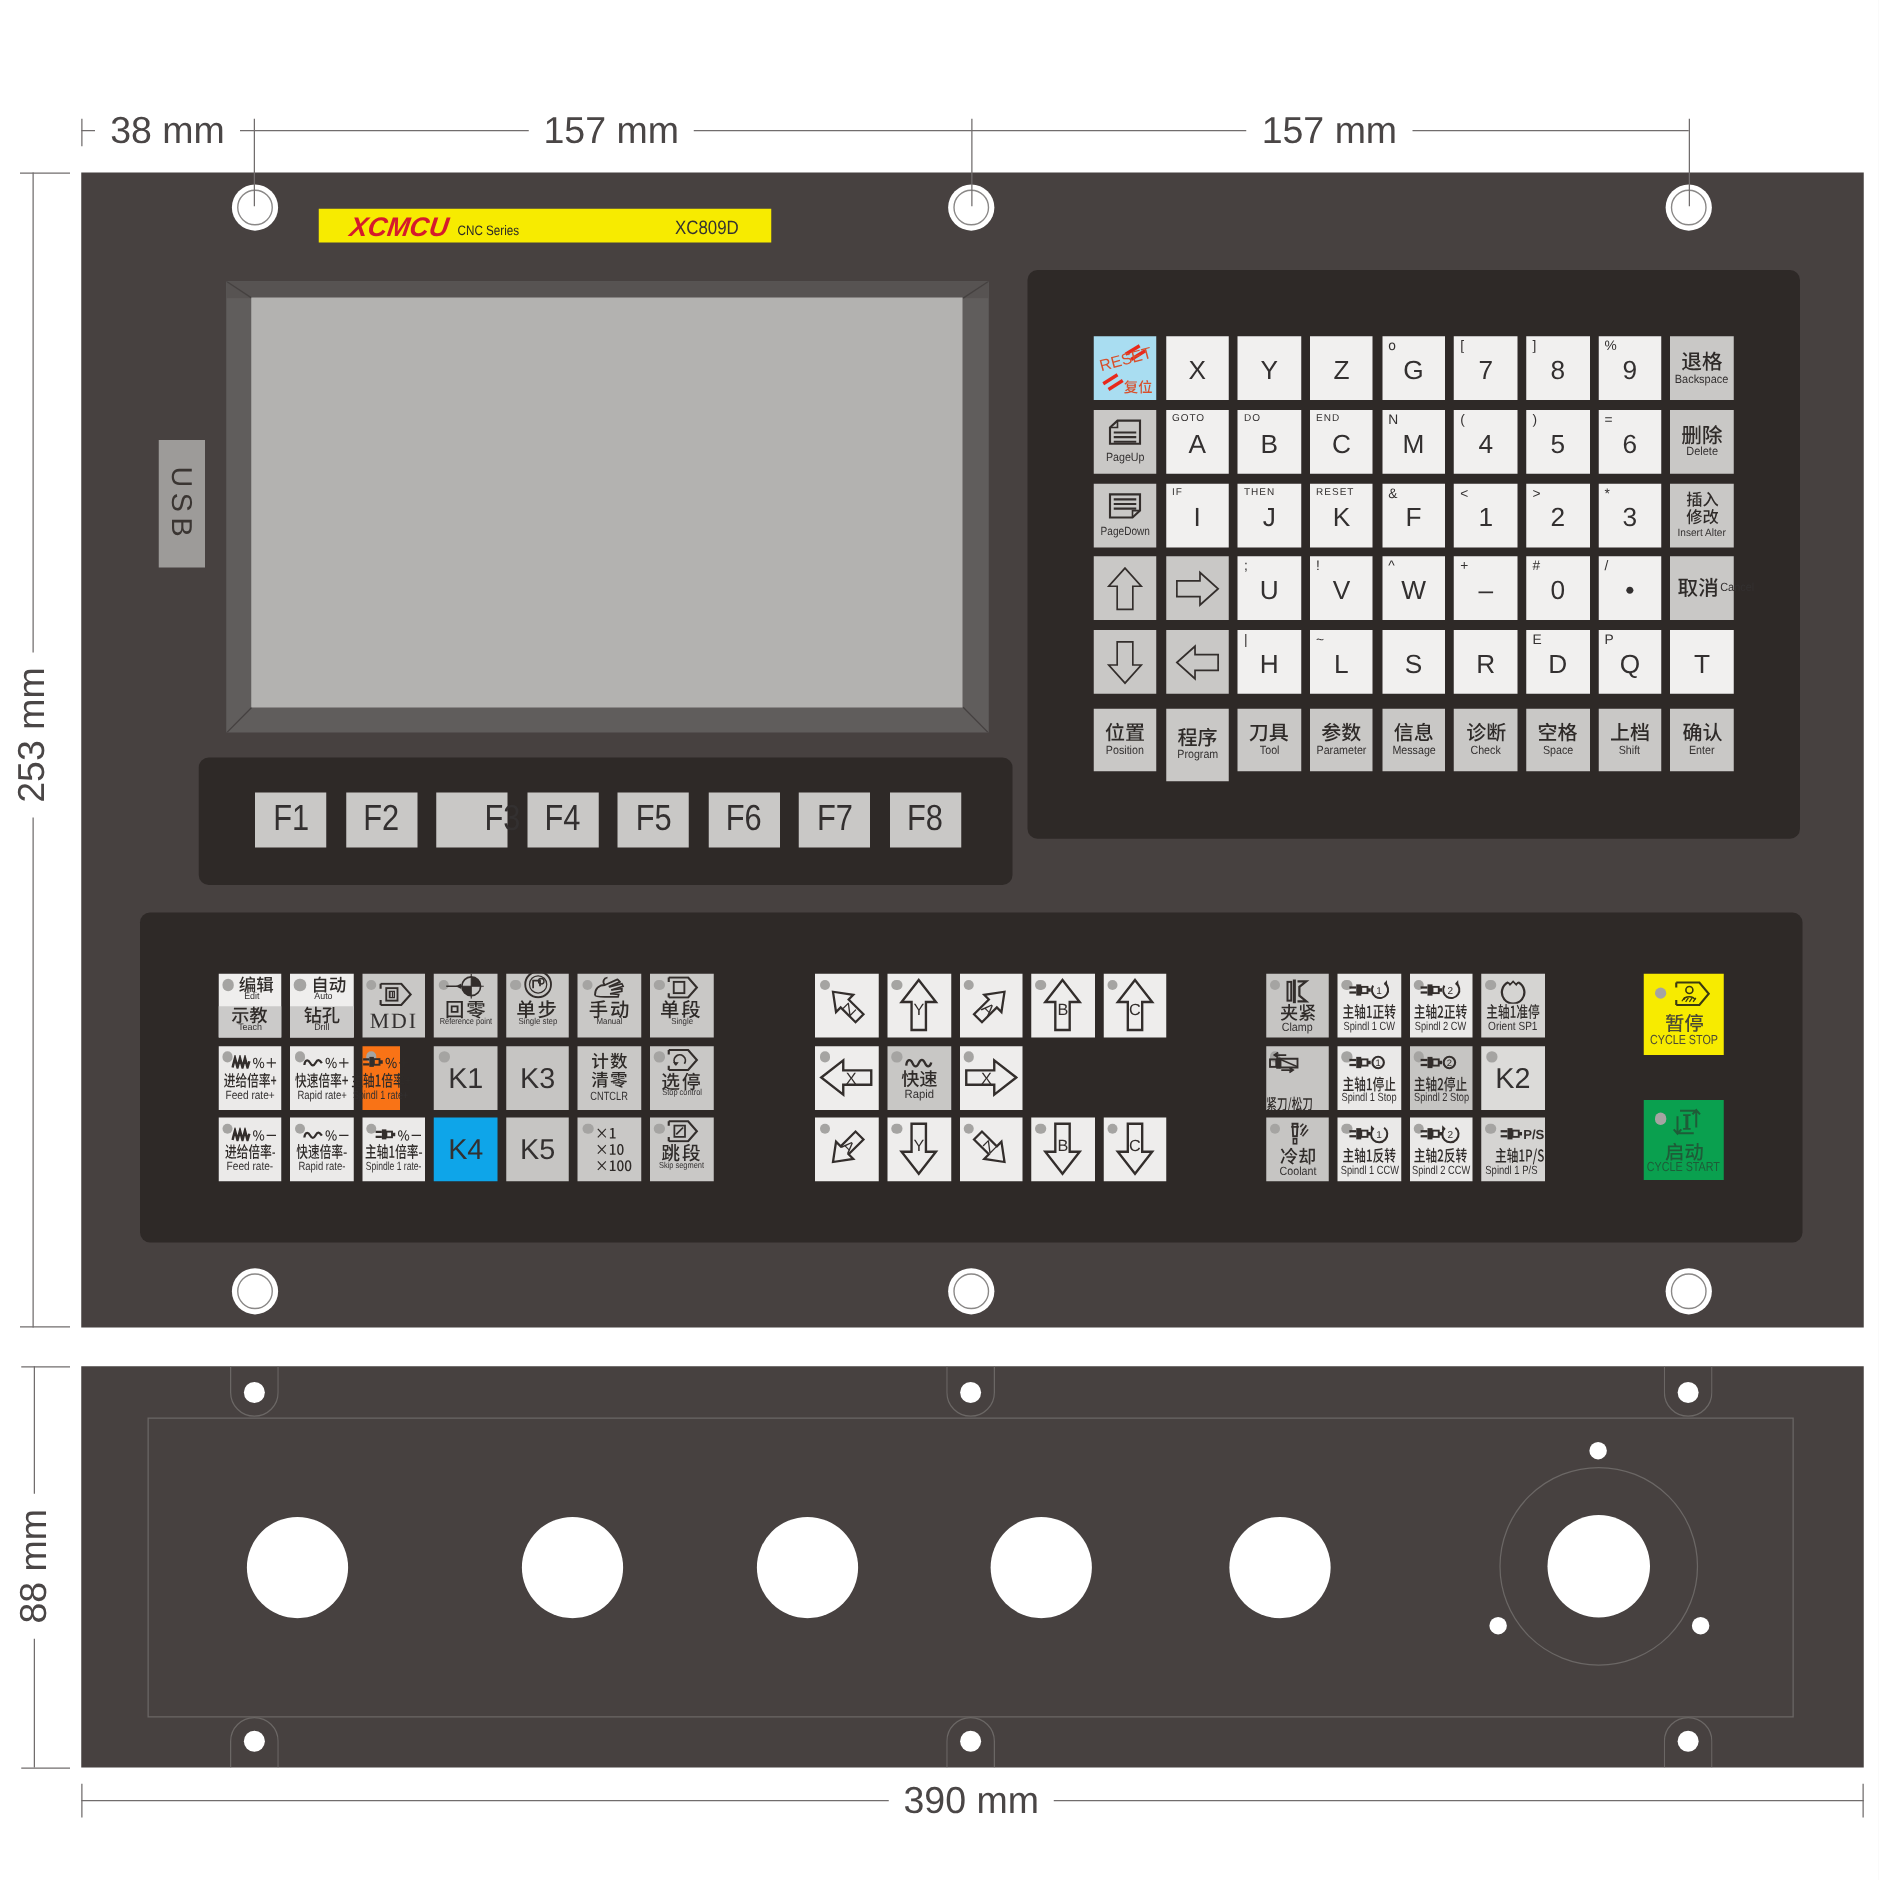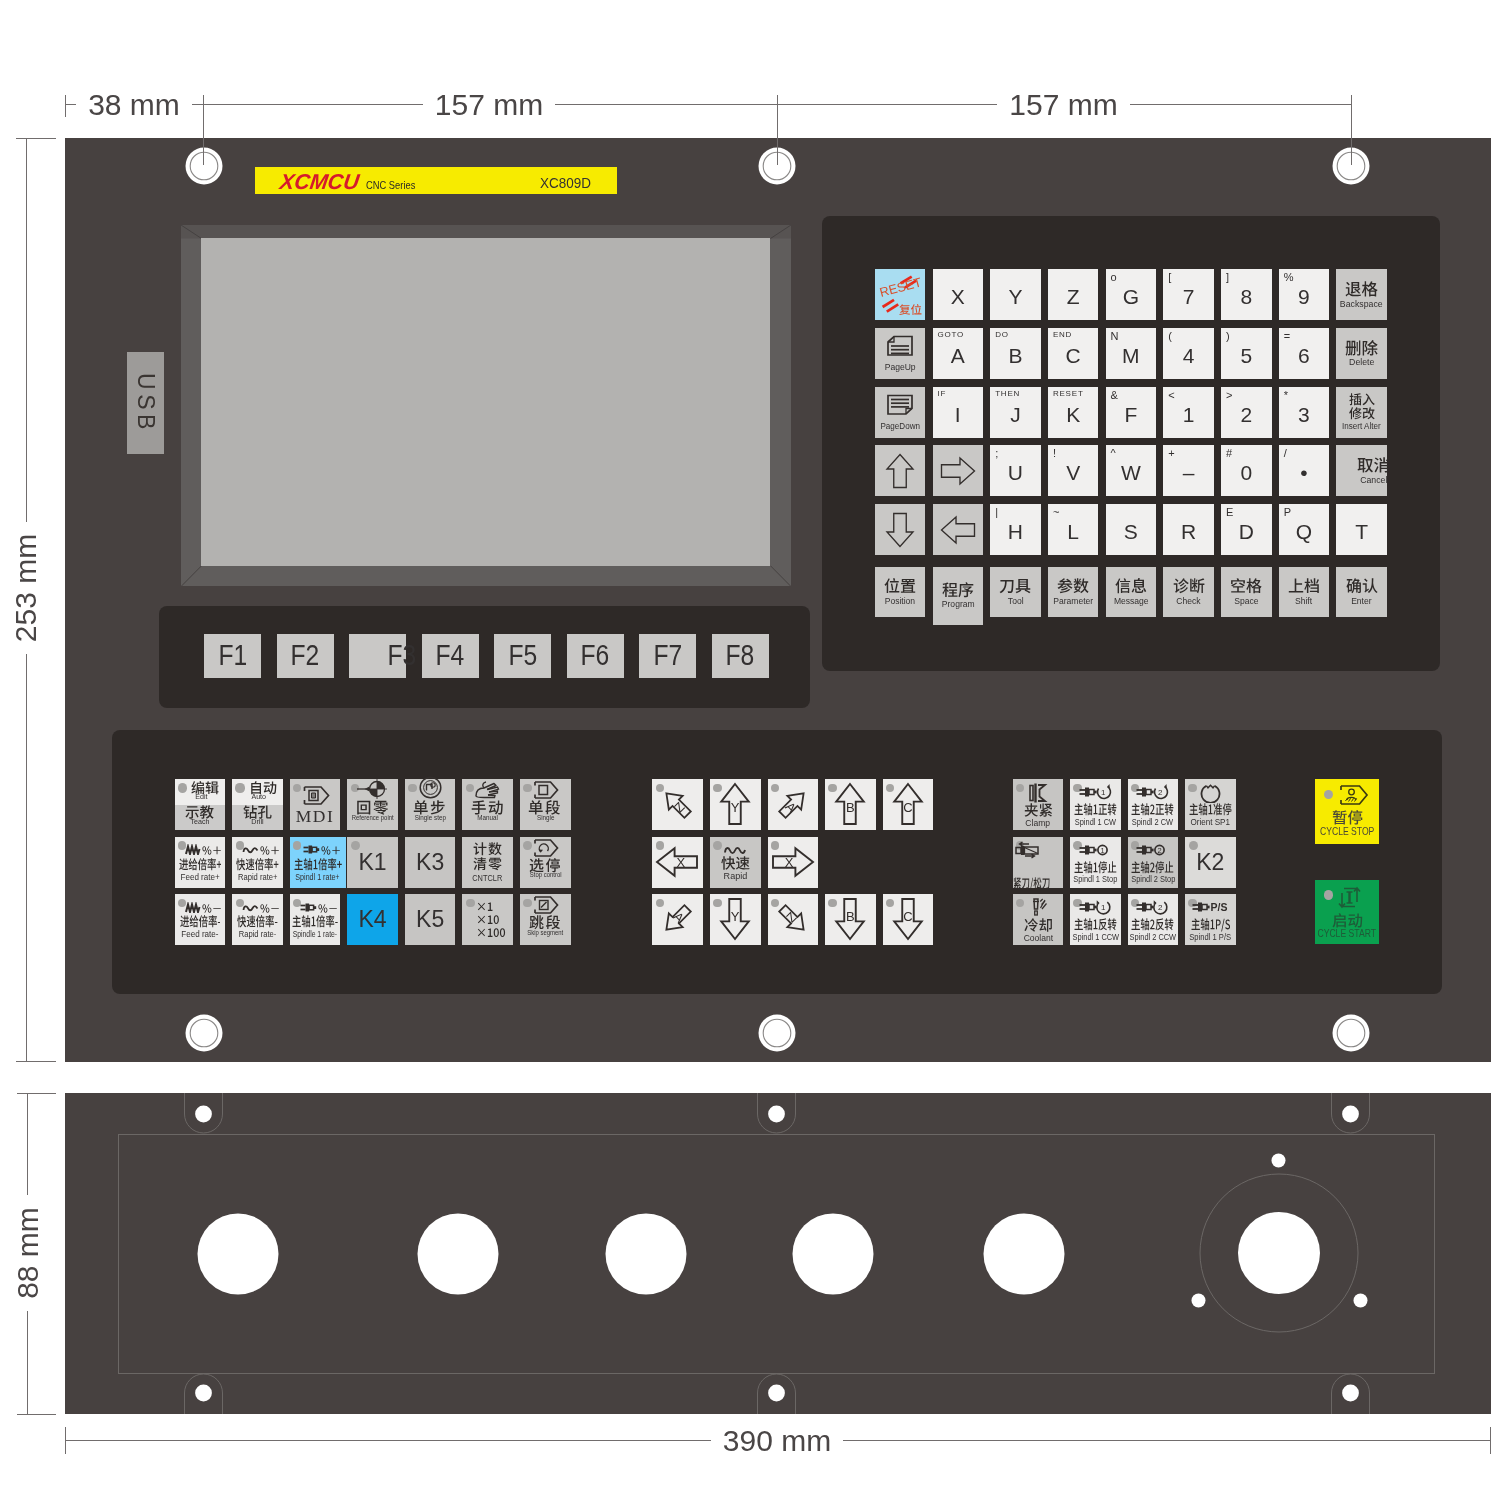--- a/index.html
+++ b/index.html
@@ -286,21 +286,21 @@
         <div style="font-size:21px;color:#333030;margin-top:5px;">0</div>
       </div>
     </div>
 <div style="position:absolute;left:1278.7px;top:445.4px;width:50.5px;height:51px;background:#f1f0ef;">
       <div style="position:absolute;left:5px;top:2px;font-size:11px;color:#333030;letter-spacing:0.8px;">/</div>
       <div style="position:absolute;left:0;top:0;width:100%;height:100%;display:flex;align-items:center;justify-content:center;">
         <div style="font-size:21px;color:#333030;margin-top:5px;">•</div>
       </div>
     </div>
 <div style="position:absolute;left:1336.4px;top:445.4px;width:50.5px;height:51px;background:#c9c8c6;">
-      <div style="position:absolute;left:0;top:0;width:100%;height:100%;display:flex;flex-direction:column;align-items:center;justify-content:center;padding-left:24px;">
+      <div style="position:absolute;left:0;top:0;width:100%;height:100%;display:flex;flex-direction:row;align-items:center;justify-content:center;padding-left:24px;">
         <div>
           <svg width="33.0" height="17.8" viewBox="0 0 33.0 17.8" style="display:block">
             <path transform="translate(0,14.2)" d="M13.8 -10.7C13.5 -8.4 12.9 -6.5 12.1 -4.8C11.3 -6.5 10.8 -8.5 10.5 -10.7ZM8.4 -12.1V-10.7H9.1C9.6 -7.8 10.2 -5.3 11.2 -3.2C10.3 -1.7 9.2 -0.5 7.9 0.2C8.2 0.5 8.7 1.0 8.9 1.4C10.1 0.6 11.1 -0.4 12.0 -1.7C12.8 -0.5 13.8 0.5 15.0 1.3C15.2 0.9 15.7 0.3 16.0 0.0C14.8 -0.7 13.7 -1.8 12.9 -3.2C14.2 -5.4 15.0 -8.3 15.5 -11.9L14.5 -12.2L14.2 -12.1ZM0.6 -2.3 0.9 -0.8 5.7 -1.6V1.4H7.2V-1.9L8.6 -2.1L8.5 -3.4L7.2 -3.2V-11.8H8.3V-13.2H0.8V-11.8H1.8V-2.4ZM3.3 -11.8H5.7V-9.8H3.3ZM3.3 -8.4H5.7V-6.3H3.3ZM3.3 -5.0H5.7V-3.0L3.3 -2.7Z M30.6 -13.5C30.2 -12.5 29.5 -11.2 29.0 -10.4L30.3 -9.8C30.9 -10.6 31.5 -11.8 32.1 -12.9ZM22.2 -12.8C22.9 -11.9 23.6 -10.6 23.8 -9.7L25.2 -10.4C25.0 -11.2 24.2 -12.5 23.6 -13.4ZM17.8 -12.7C18.9 -12.1 20.1 -11.3 20.7 -10.7L21.7 -11.9C21.0 -12.5 19.8 -13.3 18.7 -13.8ZM17.1 -8.3C18.1 -7.8 19.4 -6.9 20.0 -6.3L20.9 -7.5C20.3 -8.1 19.0 -8.9 18.0 -9.4ZM17.6 0.2 18.9 1.3C19.8 -0.3 20.8 -2.4 21.5 -4.1L20.4 -5.1C19.5 -3.2 18.4 -1.0 17.6 0.2ZM24.3 -5.0H29.9V-3.4H24.3ZM24.3 -6.3V-7.8H29.9V-6.3ZM26.3 -13.9V-9.3H22.7V1.4H24.3V-2.1H29.9V-0.4C29.9 -0.2 29.8 -0.1 29.6 -0.1C29.3 -0.1 28.4 -0.1 27.6 -0.2C27.8 0.2 28.0 0.9 28.0 1.3C29.3 1.3 30.1 1.3 30.7 1.1C31.3 0.8 31.4 0.4 31.4 -0.4V-9.3H27.9V-13.9Z" fill="#2f2b29"></path>
           </svg>
         </div>
         <div style="font-size:9.5px;color:#333030;white-space:nowrap;transform:scaleX(0.92);transform-origin:center;margin-top:-1px;line-height:11px;">Cancel</div>
       </div>
     </div>
 <div style="position:absolute;left:874.8px;top:504.1px;width:50.5px;height:51px;background:#c9c8c6;">
       <div class="flexc" style="width:100%;height:100%;">
@@ -675,21 +675,21 @@
         <div style="margin-top:2.5px;">
           <svg width="42.8" height="14.0" viewBox="0 0 42.8 14.0" style="display:block">
             <path transform="translate(0,11.2)" d="M0.7 -8.4C0.6 -7.4 0.5 -5.9 0.2 -5.1L0.9 -4.7C1.1 -5.7 1.3 -7.2 1.3 -8.3ZM1.5 -11.0V1.1H2.4V-8.2C2.6 -7.5 2.9 -6.6 3.0 -6.0L3.6 -6.4C3.5 -7.1 3.2 -8.1 2.9 -8.9L2.4 -8.5V-11.0ZM7.4 -5.1H6.2C6.2 -5.6 6.2 -6.1 6.2 -6.5V-7.8H7.4ZM5.4 -11.0V-8.9H3.6V-7.8H5.4V-6.5C5.4 -6.1 5.3 -5.6 5.3 -5.1H3.1V-3.9H5.2C4.9 -2.4 4.3 -0.9 2.8 0.2C3.0 0.4 3.3 0.9 3.4 1.2C4.9 0.0 5.6 -1.5 5.9 -3.0C6.5 -1.1 7.3 0.4 8.5 1.1C8.7 0.8 8.9 0.2 9.2 -0.0C7.9 -0.7 7.1 -2.1 6.6 -3.9H9.0V-5.1H8.3V-8.9H6.2V-11.0Z M9.9 -9.8C10.4 -9.2 11.1 -8.2 11.4 -7.6L12.1 -8.3C11.8 -8.9 11.1 -9.9 10.6 -10.5ZM11.9 -6.3H9.8V-5.2H11.1V-1.4C10.6 -1.1 10.1 -0.6 9.7 -0.0L10.2 1.0C10.7 0.2 11.2 -0.5 11.5 -0.5C11.7 -0.5 12.0 -0.1 12.5 0.2C13.1 0.7 13.9 0.8 15.1 0.8C15.9 0.8 17.5 0.8 18.2 0.7C18.2 0.4 18.3 -0.2 18.4 -0.5C17.5 -0.4 16.1 -0.2 15.1 -0.2C14.1 -0.2 13.2 -0.3 12.6 -0.8C12.3 -1.0 12.1 -1.2 11.9 -1.4ZM13.5 -6.8H14.8V-5.4H13.5ZM15.6 -6.8H17.0V-5.4H15.6ZM14.8 -11.0V-9.7H12.3V-8.7H14.8V-7.8H12.7V-4.4H14.4C13.9 -3.4 13.0 -2.5 12.2 -2.0C12.4 -1.8 12.6 -1.4 12.7 -1.1C13.5 -1.6 14.2 -2.5 14.8 -3.5V-0.8H15.6V-3.5C16.4 -2.7 17.2 -1.9 17.6 -1.3L18.1 -2.1C17.6 -2.8 16.7 -3.7 15.9 -4.4H17.8V-7.8H15.6V-8.7H18.2V-9.7H15.6V-11.0Z M22.6 -8.1C22.9 -7.4 23.1 -6.5 23.1 -5.9L23.9 -6.3C23.8 -6.8 23.6 -7.7 23.4 -8.4ZM22.4 -3.8V1.1H23.2V0.6H26.1V1.0H26.9V-3.8ZM23.2 -0.5V-2.7H26.1V-0.5ZM24.0 -10.9C24.1 -10.5 24.2 -10.0 24.3 -9.5H22.0V-8.4H27.4V-9.5H25.2C25.1 -10.0 25.0 -10.6 24.9 -11.1ZM25.9 -8.4C25.7 -7.7 25.4 -6.6 25.2 -5.9H21.6V-4.8H27.7V-5.9H26.0C26.3 -6.5 26.5 -7.4 26.7 -8.1ZM21.1 -10.9C20.6 -9.0 19.8 -7.1 18.9 -5.9C19.1 -5.6 19.3 -4.9 19.4 -4.7C19.7 -5.0 19.9 -5.4 20.1 -5.9V1.1H21.0V-7.7C21.4 -8.7 21.7 -9.6 21.9 -10.6Z M35.8 -8.4C35.5 -7.8 34.9 -7.1 34.5 -6.7L35.2 -6.1C35.6 -6.5 36.1 -7.1 36.5 -7.7ZM28.5 -4.5 29.0 -3.5C29.6 -3.9 30.3 -4.4 31.0 -5.0L30.9 -5.9C30.0 -5.3 29.1 -4.8 28.5 -4.5ZM28.8 -7.6C29.3 -7.2 29.9 -6.6 30.2 -6.1L30.8 -6.9C30.5 -7.3 29.9 -7.9 29.4 -8.3ZM34.4 -5.2C35.0 -4.7 35.8 -3.9 36.2 -3.4L36.9 -4.1C36.4 -4.7 35.6 -5.4 35.0 -5.9ZM28.5 -2.7V-1.5H32.3V1.1H33.2V-1.5H37.0V-2.7H33.2V-3.6H32.3V-2.7ZM32.0 -10.8C32.2 -10.5 32.3 -10.2 32.4 -9.9H28.7V-8.7H32.1C31.8 -8.2 31.6 -7.7 31.4 -7.6C31.3 -7.4 31.2 -7.2 31.0 -7.2C31.1 -6.9 31.2 -6.4 31.3 -6.2C31.4 -6.2 31.6 -6.3 32.5 -6.4C32.1 -5.8 31.8 -5.4 31.6 -5.2C31.3 -4.9 31.1 -4.6 30.9 -4.6C30.9 -4.3 31.0 -3.8 31.1 -3.6C31.3 -3.7 31.6 -3.8 34.0 -4.1C34.1 -3.8 34.2 -3.6 34.2 -3.4L34.9 -3.8C34.7 -4.4 34.3 -5.4 33.9 -6.1L33.2 -5.7C33.4 -5.5 33.5 -5.2 33.6 -5.0L32.3 -4.8C33.1 -5.7 33.9 -6.8 34.5 -7.9L33.9 -8.5C33.7 -8.1 33.5 -7.8 33.2 -7.4L32.2 -7.4C32.5 -7.8 32.7 -8.2 33.0 -8.7H36.9V-9.9H33.5C33.3 -10.2 33.1 -10.7 32.9 -11.1Z M39.7 -1.5H40.5V-4.3H42.4V-5.4H40.5V-8.2H39.7V-5.4H37.8V-4.3H39.7Z" fill="#2f2b29"></path>
           </svg>
         </div>
         <div style="margin-top:-1px;">
           <div style="font-size:9.5px;color:#333030;white-space:nowrap;transform:scaleX(0.8);transform-origin:center;margin-top:0px;line-height:11px;">Rapid rate+</div>
         </div>
       </div>
     </div>
-<div style="position:absolute;left:289.79999999999995px;top:836.6px;width:56px;height:51px;background:#7dd3fc;">
+<div style="position:absolute;left:289.79999999999995px;top:836.6px;width:30px;height:51px;background:#f97316;">
       <div style="position:absolute;left:3.3px;top:4.8px;width:8.4px;height:8.4px;border-radius:50%;background:#a5a4a2;"></div>
       <div style="position:absolute;left:0;top:0;width:100%;height:100%;display:flex;flex-direction:column;align-items:center;">
         <div style="display:flex;align-items:flex-end;height:12px;margin-top:6.5px;margin-left:8px;">
           <svg width="17" height="11" viewBox="0 0 17 11">
             <line x1="0.5" y1="3.5" x2="5.5" y2="3.5" stroke="#332e2c" stroke-width="1.7"></line>
             <line x1="0.5" y1="7.5" x2="5.5" y2="7.5" stroke="#332e2c" stroke-width="1.7"></line>
             <rect x="5.5" y="1.5" width="3.6" height="8" fill="#332e2c"></rect>
             <rect x="9.1" y="3.3" width="4.5" height="4.5" fill="none" stroke="#332e2c" stroke-width="1.5"></rect>
             <rect x="13.6" y="4.2" width="2.6" height="2.8" fill="#332e2c"></rect>
           </svg>
@@ -1230,21 +1230,21 @@
             <path transform="translate(0,11.2)" d="M3.4 -10.3C3.9 -9.7 4.5 -9.0 4.9 -8.4H0.9V-7.2H4.2V-4.6H1.4V-3.4H4.2V-0.5H0.5V0.7H8.9V-0.5H5.2V-3.4H8.0V-4.6H5.2V-7.2H8.4V-8.4H5.4L5.9 -8.9C5.5 -9.5 4.7 -10.4 4.1 -11.0Z M14.5 -3.5H15.5V-0.8H14.5ZM14.5 -4.6V-7.1H15.5V-4.6ZM17.3 -3.5V-0.8H16.3V-3.5ZM17.3 -4.6H16.3V-7.1H17.3ZM15.4 -11.0V-8.2H13.7V1.1H14.5V0.4H17.3V1.0H18.1V-8.2H16.3V-11.0ZM10.1 -4.2C10.2 -4.3 10.5 -4.4 10.8 -4.4H11.7V-2.7L9.7 -2.3L9.9 -1.1L11.7 -1.5V1.0H12.4V-1.8L13.3 -2.0L13.3 -3.1L12.4 -2.9V-4.4H13.3V-5.5H12.4V-7.4H11.7V-5.5H10.9C11.1 -6.3 11.4 -7.3 11.6 -8.4H13.3V-9.5H11.8C11.9 -9.9 11.9 -10.3 12.0 -10.8L11.1 -11.0C11.1 -10.5 11.0 -10.0 11.0 -9.5H9.8V-8.4H10.8C10.6 -7.4 10.4 -6.6 10.3 -6.3C10.1 -5.7 10.0 -5.3 9.8 -5.3C9.9 -5.0 10.1 -4.4 10.1 -4.2Z M19.1 0.0H23.6V-1.3H21.9C21.5 -1.3 21.1 -1.2 20.7 -1.2C22.2 -3.1 23.3 -5.0 23.3 -6.9C23.3 -8.6 22.4 -9.8 21.2 -9.8C20.3 -9.8 19.7 -9.2 19.1 -8.3L19.7 -7.5C20.1 -8.1 20.5 -8.5 21.0 -8.5C21.8 -8.5 22.2 -7.8 22.2 -6.8C22.2 -5.2 21.2 -3.4 19.1 -0.9Z M31.6 -10.9C30.2 -10.3 27.7 -10.0 25.6 -9.9V-6.4C25.6 -4.4 25.5 -1.6 24.5 0.4C24.7 0.5 25.1 0.9 25.3 1.1C26.2 -0.8 26.4 -3.8 26.5 -5.9H27.0C27.4 -4.3 28.0 -2.9 28.8 -1.8C28.0 -1.0 27.1 -0.4 26.1 -0.1C26.3 0.2 26.5 0.7 26.6 1.0C27.7 0.6 28.6 -0.0 29.5 -0.9C30.2 -0.1 31.2 0.6 32.3 1.0C32.5 0.6 32.7 0.1 32.9 -0.1C31.8 -0.4 30.9 -1.0 30.1 -1.7C31.1 -3.0 31.8 -4.7 32.2 -6.8L31.6 -7.2L31.4 -7.1H26.5V-8.8C28.5 -8.9 30.7 -9.3 32.3 -9.9ZM31.0 -5.9C30.7 -4.6 30.1 -3.5 29.4 -2.5C28.8 -3.5 28.2 -4.6 27.9 -5.9Z M34.1 -4.2C34.2 -4.3 34.5 -4.4 34.8 -4.4H35.6V-2.7L33.7 -2.3L33.9 -1.1L35.6 -1.5V1.1H36.5V-1.7L37.6 -2.0L37.6 -3.1L36.5 -2.9V-4.4H37.3V-5.5H36.5V-7.4H35.6V-5.5H34.8C35.1 -6.3 35.4 -7.3 35.7 -8.4H37.3V-9.5H35.9C36.0 -9.9 36.0 -10.3 36.1 -10.8L35.2 -11.0C35.2 -10.5 35.1 -10.0 35.0 -9.5H33.8V-8.4H34.8C34.6 -7.4 34.4 -6.6 34.4 -6.3C34.2 -5.7 34.0 -5.3 33.9 -5.3C34.0 -5.0 34.1 -4.4 34.1 -4.2ZM37.4 -7.1V-5.9H38.7C38.5 -5.0 38.3 -4.2 38.1 -3.5H40.7C40.4 -2.9 40.1 -2.3 39.8 -1.7C39.4 -1.9 39.1 -2.2 38.8 -2.4L38.3 -1.6C39.2 -0.8 40.4 0.4 41.0 1.1L41.5 0.2C41.3 -0.2 40.9 -0.6 40.4 -1.0C41.0 -2.1 41.7 -3.3 42.1 -4.3L41.5 -4.7L41.4 -4.6H39.3L39.6 -5.9H42.4V-7.1H39.8L40.1 -8.4H42.1V-9.5H40.3L40.5 -10.8L39.6 -11.0L39.4 -9.5H37.8V-8.4H39.2L38.9 -7.1Z" fill="#2f2b29"></path>
           </svg>
         </div>
         <div style="margin-top:-1.5px;">
           <div style="font-size:9.5px;color:#333030;white-space:nowrap;transform:scaleX(0.78);transform-origin:center;margin-top:0px;line-height:11px;">Spindl 2 CCW</div>
         </div>
       </div>
     </div>
 <div style="position:absolute;left:1185.0px;top:894.2px;width:50.5px;height:51px;background:#d5d4d2;">
       <div style="position:absolute;left:3.3px;top:4.8px;width:8.4px;height:8.4px;border-radius:50%;background:#a5a4a2;"></div>
-      <div style="position:absolute;left:0;top:0;width:100%;height:100%;display:flex;flex-direction:column;align-items:center;">
+      <div style="position:absolute;left:0;top:0;width:100%;height:100%;display:flex;flex-direction:column;align-items:flex-end;">
         <div style="height:19px;margin-top:4px;display:flex;align-items:center;">
           <svg width="36" height="17" viewBox="0 0 36 17" style="overflow:visible">
             <line x1="0.5" y1="6" x2="6" y2="6" stroke="#332e2c" stroke-width="1.8"></line>
             <line x1="0.5" y1="10" x2="6" y2="10" stroke="#332e2c" stroke-width="1.8"></line>
             <rect x="6" y="3.5" width="4" height="9" fill="#332e2c"></rect>
             <rect x="10" y="5.5" width="5" height="5" fill="none" stroke="#332e2c" stroke-width="1.5"></rect>
             <rect x="15" y="6.6" width="2.6" height="2.8" fill="#332e2c"></rect>
             <text x="18.5" y="12" font-size="10.5" font-weight="bold" fill="#332e2c" font-family="Liberation Sans">P/S</text>
           </svg>
         </div>

